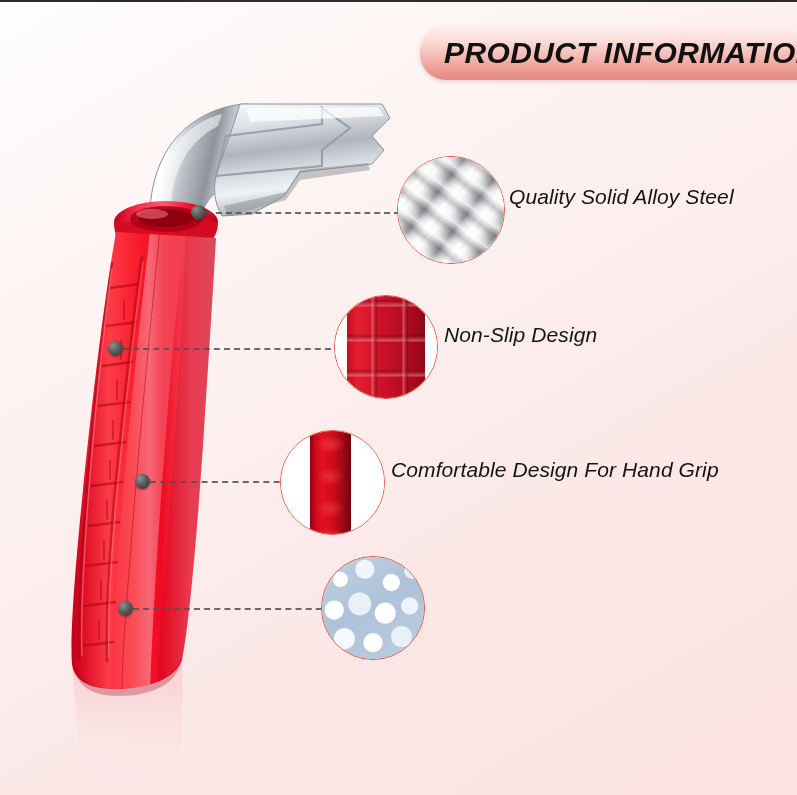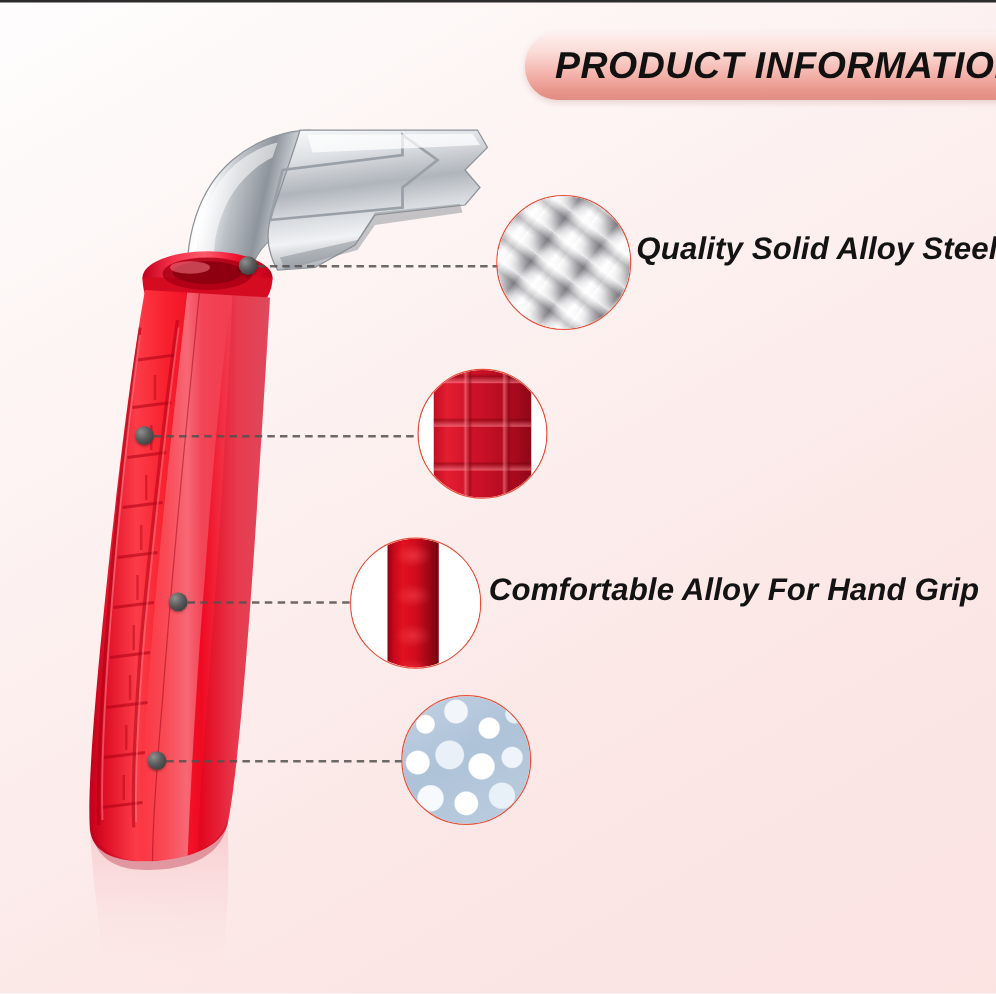--- a/index.html
+++ b/index.html
@@ -65,22 +65,22 @@
   .callout-circle {
     position: absolute;
     border-radius: 50%;
     border: 1.6px solid #e8503a;
     overflow: hidden;
     background: #ffffff;
     box-sizing: border-box;
   }
   .callout-label {
     position: absolute;
-    font-size: 25px;
-    font-weight: 700;
+    font-size: 21px;
+    font-weight: 400;
     font-style: italic;
     color: #131313;
     white-space: nowrap;
     letter-spacing: .1px;
   }
 
   
   .leader {
     position: absolute;
     height: 0;
@@ -352,25 +352,26 @@
   <div class="callout-circle" style="left:397px; top:156px; width:108px; height:108px;">
     <div class="fill-steel"></div>
   </div>
   <div class="callout-label" style="left:509px; top:185px;">Quality Solid Alloy Steel</div>
 
   <div class="callout-circle" style="left:334px; top:295px; width:104px; height:104px;">
     <div class="fill-grip">
       <div class="grip-body"></div>
     </div>
   </div>
+  <div class="callout-label" style="left:444px; top:323px;">Non-Slip Design</div>
 
   <div class="callout-circle" style="left:280px; top:430px; width:105px; height:105px;">
     <div class="fill-smooth">
       <div class="band"></div>
     </div>
   </div>
-  <div class="callout-label" style="left:391px; top:458px;">Comfortable Alloy For Hand Grip</div>
+  <div class="callout-label" style="left:391px; top:458px;">Comfortable Design For Hand Grip</div>
 
   <div class="callout-circle" style="left:321px; top:556px; width:104px; height:104px;">
     <div class="fill-pellets"></div>
   </div>
 
 </div>
 
 </body></html>

